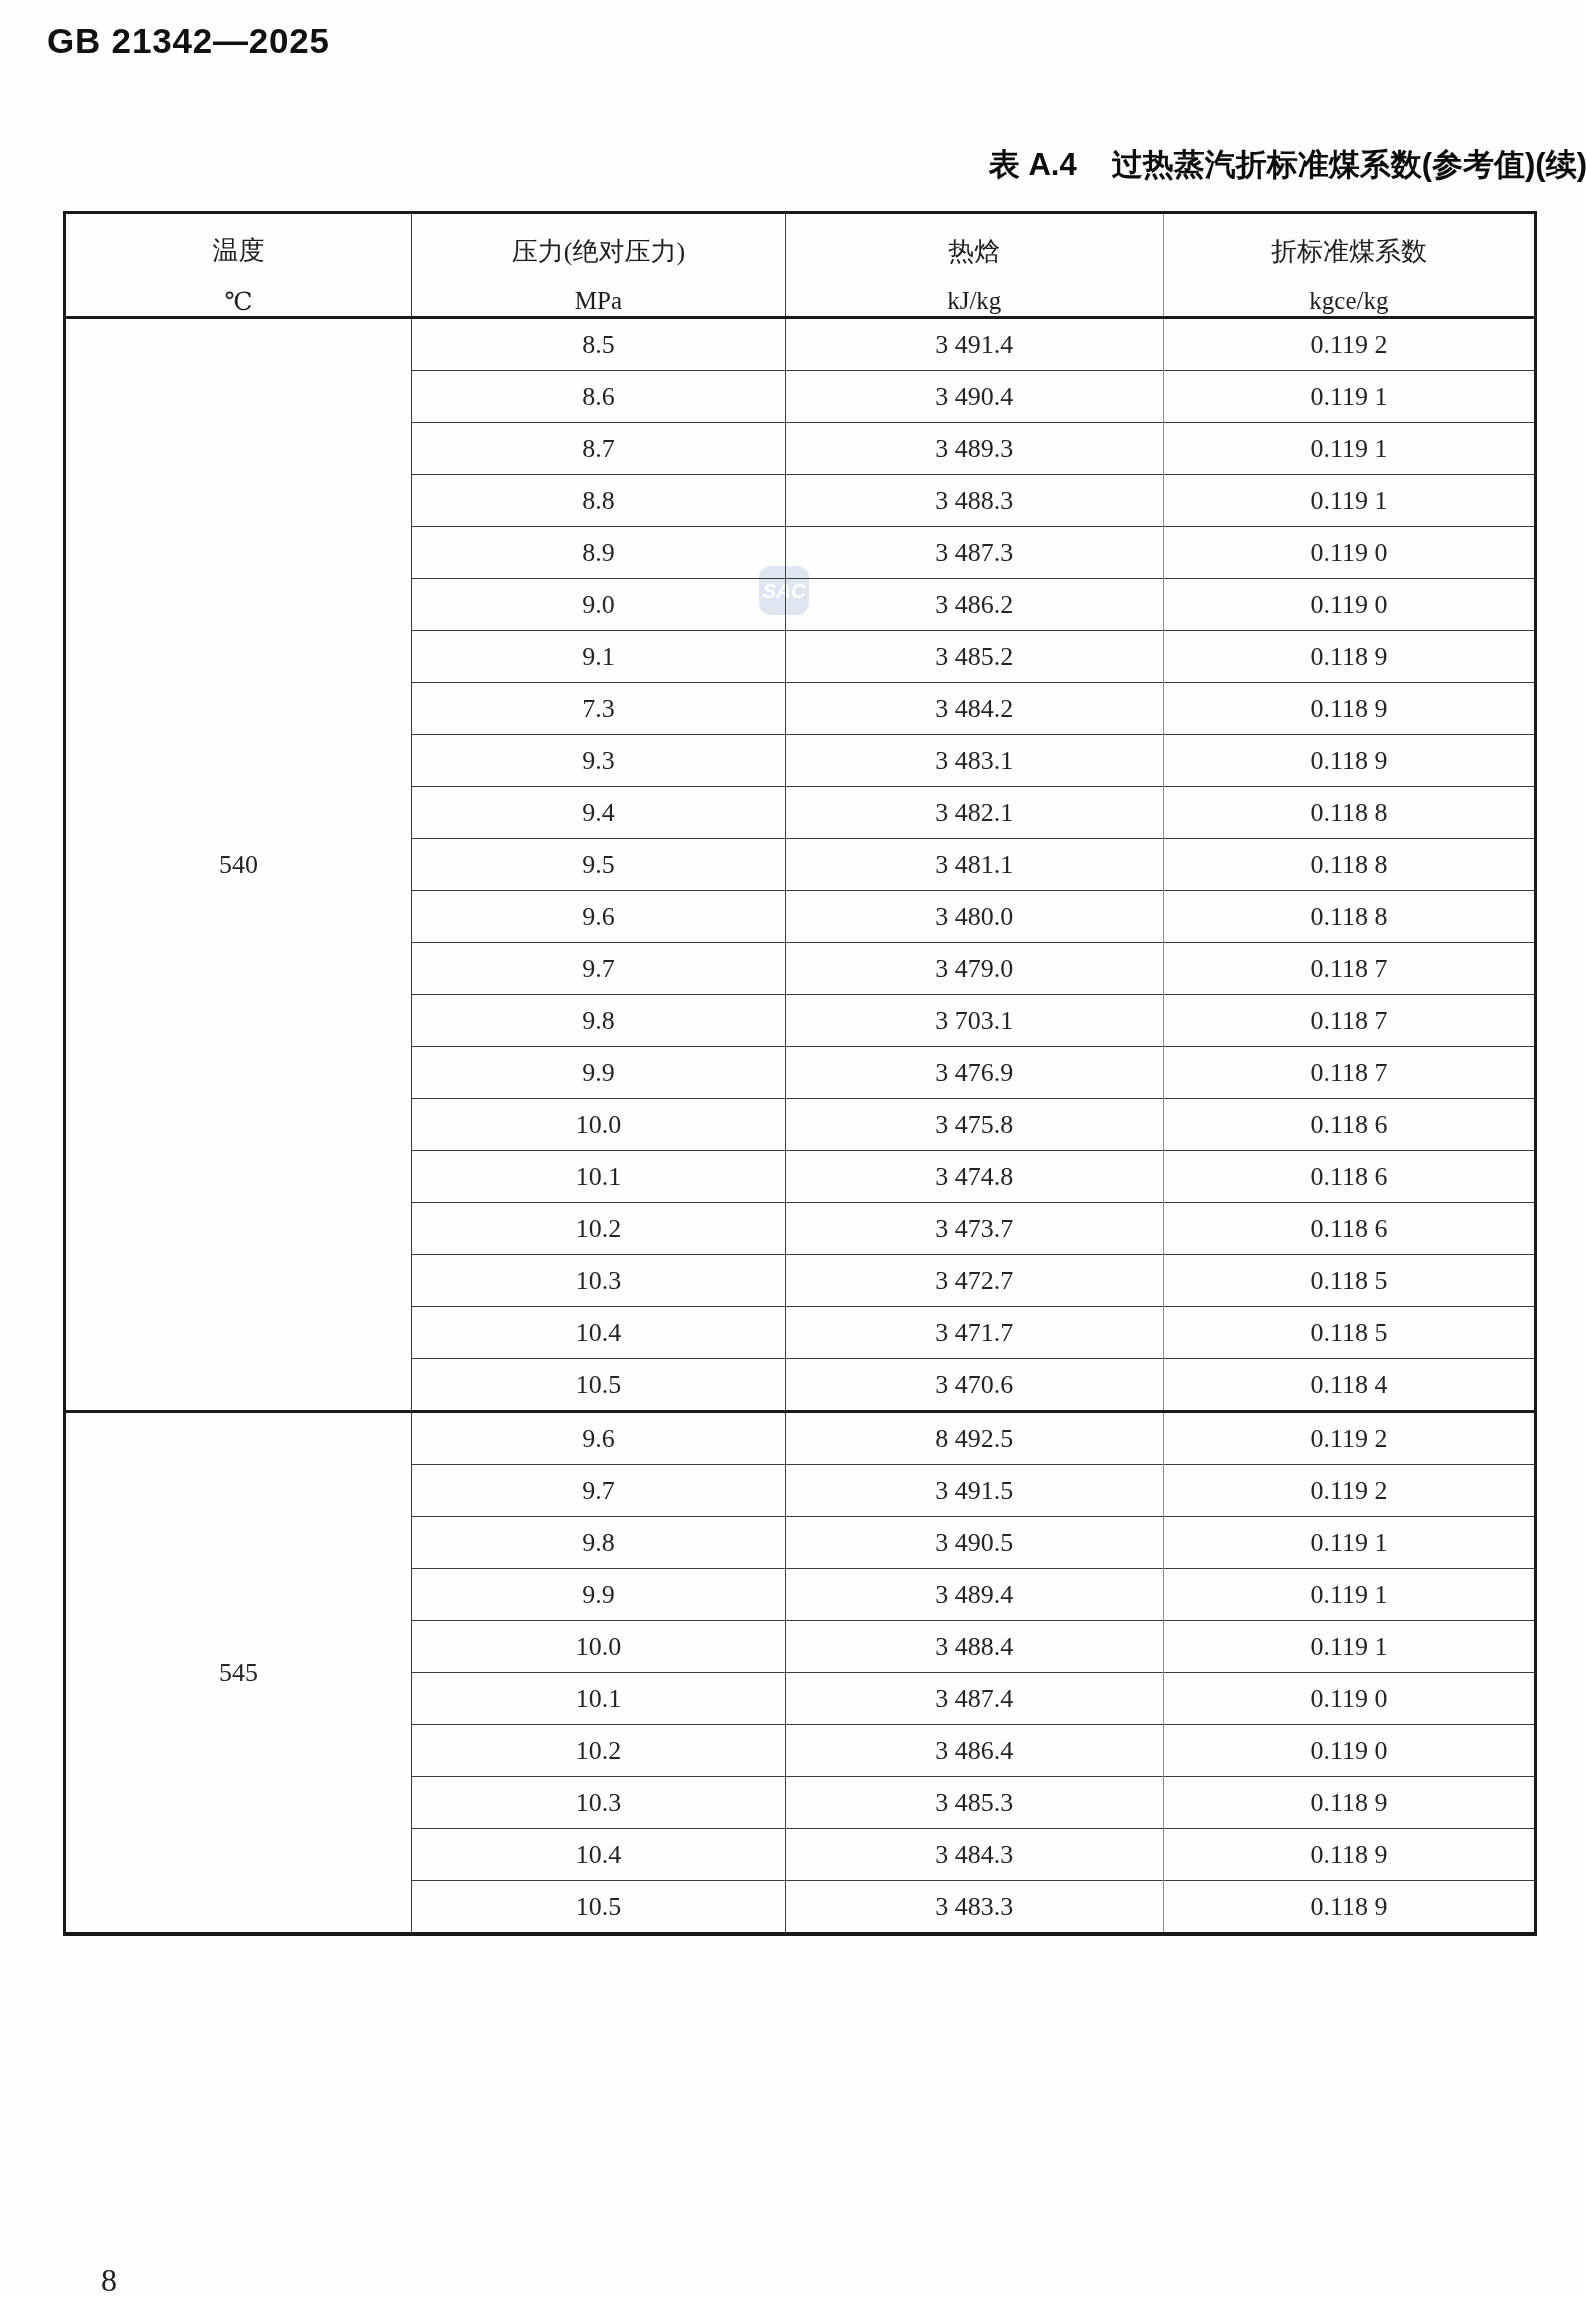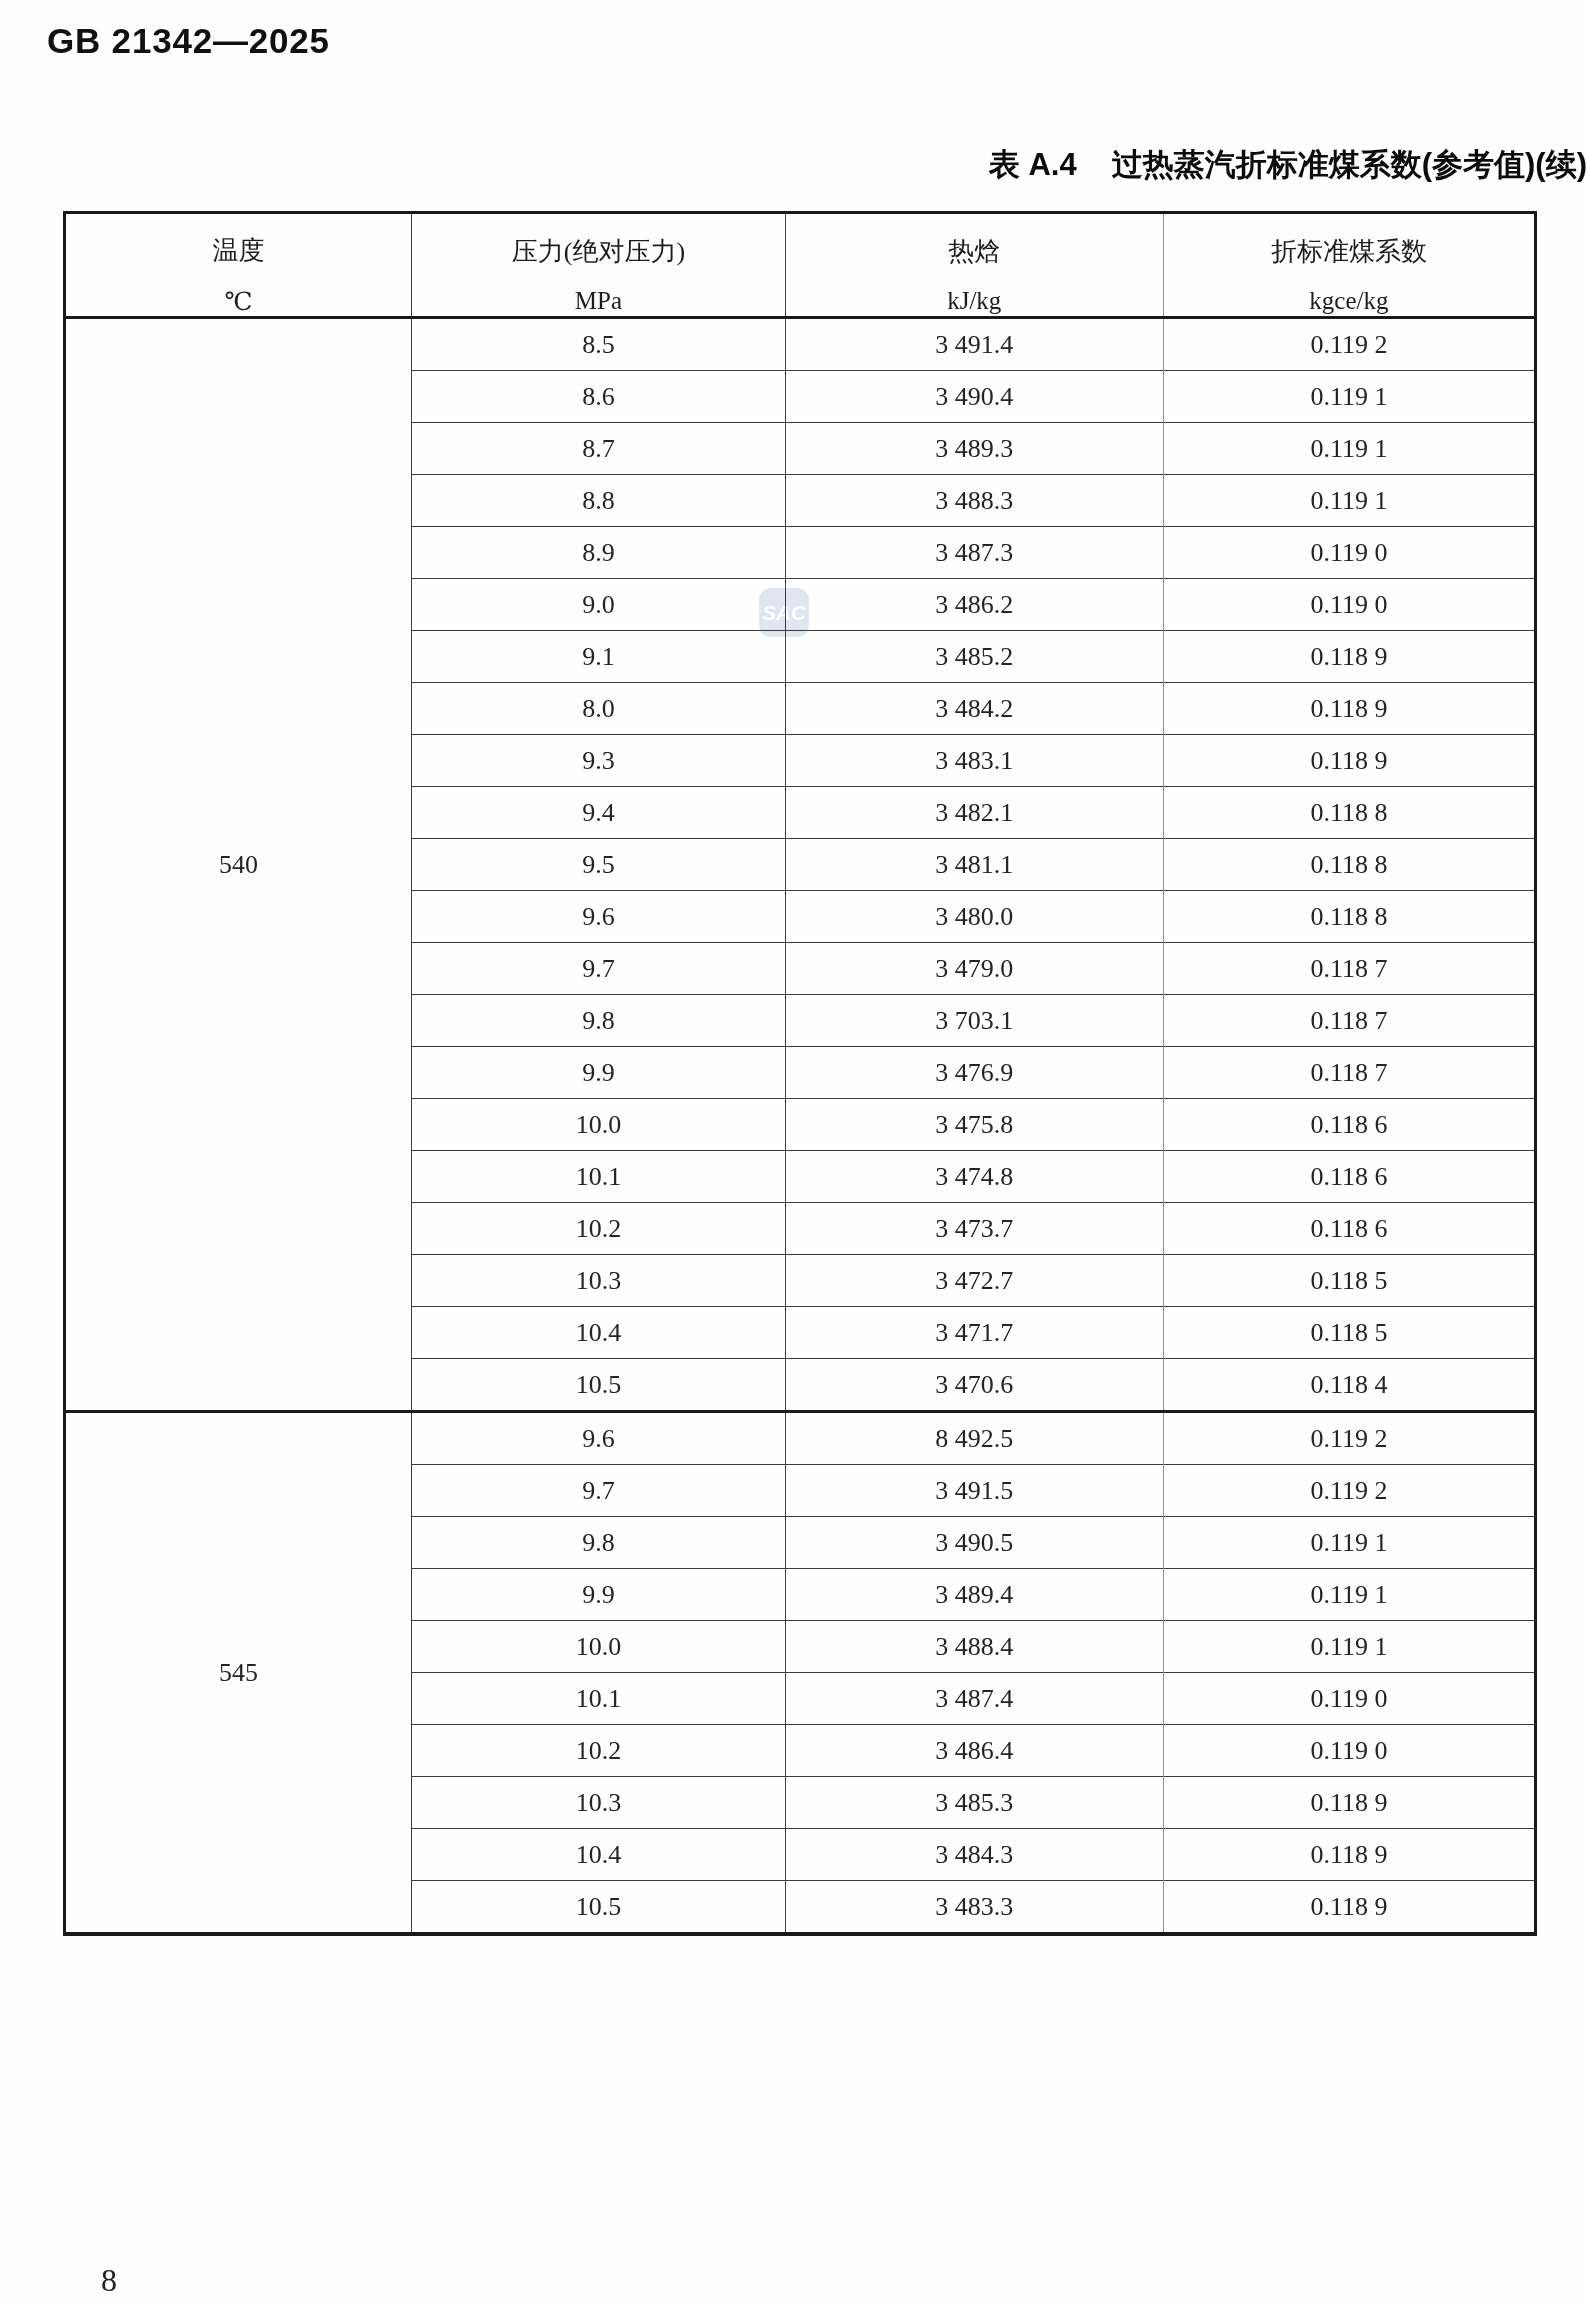--- a/index.html
+++ b/index.html
@@ -32,21 +32,21 @@
     font-weight: 700;
     font-size: 31px;
     color: #0c0c0c;
     font-family: "Liberation Sans", "DejaVu Sans", sans-serif;
     white-space: nowrap;
   }
   .table-title .title-label { margin-right: 35px; }
   .watermark {
     position: absolute;
     left: 759px;
-    top: 588px;
+    top: 566px;
     width: 50px;
     height: 49px;
     border-radius: 12px;
     display: flex;
     align-items: center;
     justify-content: center;
     font-family: "Liberation Sans", "DejaVu Sans", sans-serif;
     font-style: italic;
     font-weight: 700;
     font-size: 20.7px;
@@ -179,21 +179,21 @@
           <td class="bv-dark">9.0</td>
           <td class="bv-light">3 486.2</td>
           <td>0.119 0</td>
         </tr>
         <tr>
           <td class="bv-dark">9.1</td>
           <td class="bv-light">3 485.2</td>
           <td>0.118 9</td>
         </tr>
         <tr>
-          <td class="bv-dark">8.0</td>
+          <td class="bv-dark">7.3</td>
           <td class="bv-light">3 484.2</td>
           <td>0.118 9</td>
         </tr>
         <tr>
           <td class="bv-dark">9.3</td>
           <td class="bv-light">3 483.1</td>
           <td>0.118 9</td>
         </tr>
         <tr>
           <td class="bv-dark">9.4</td>

